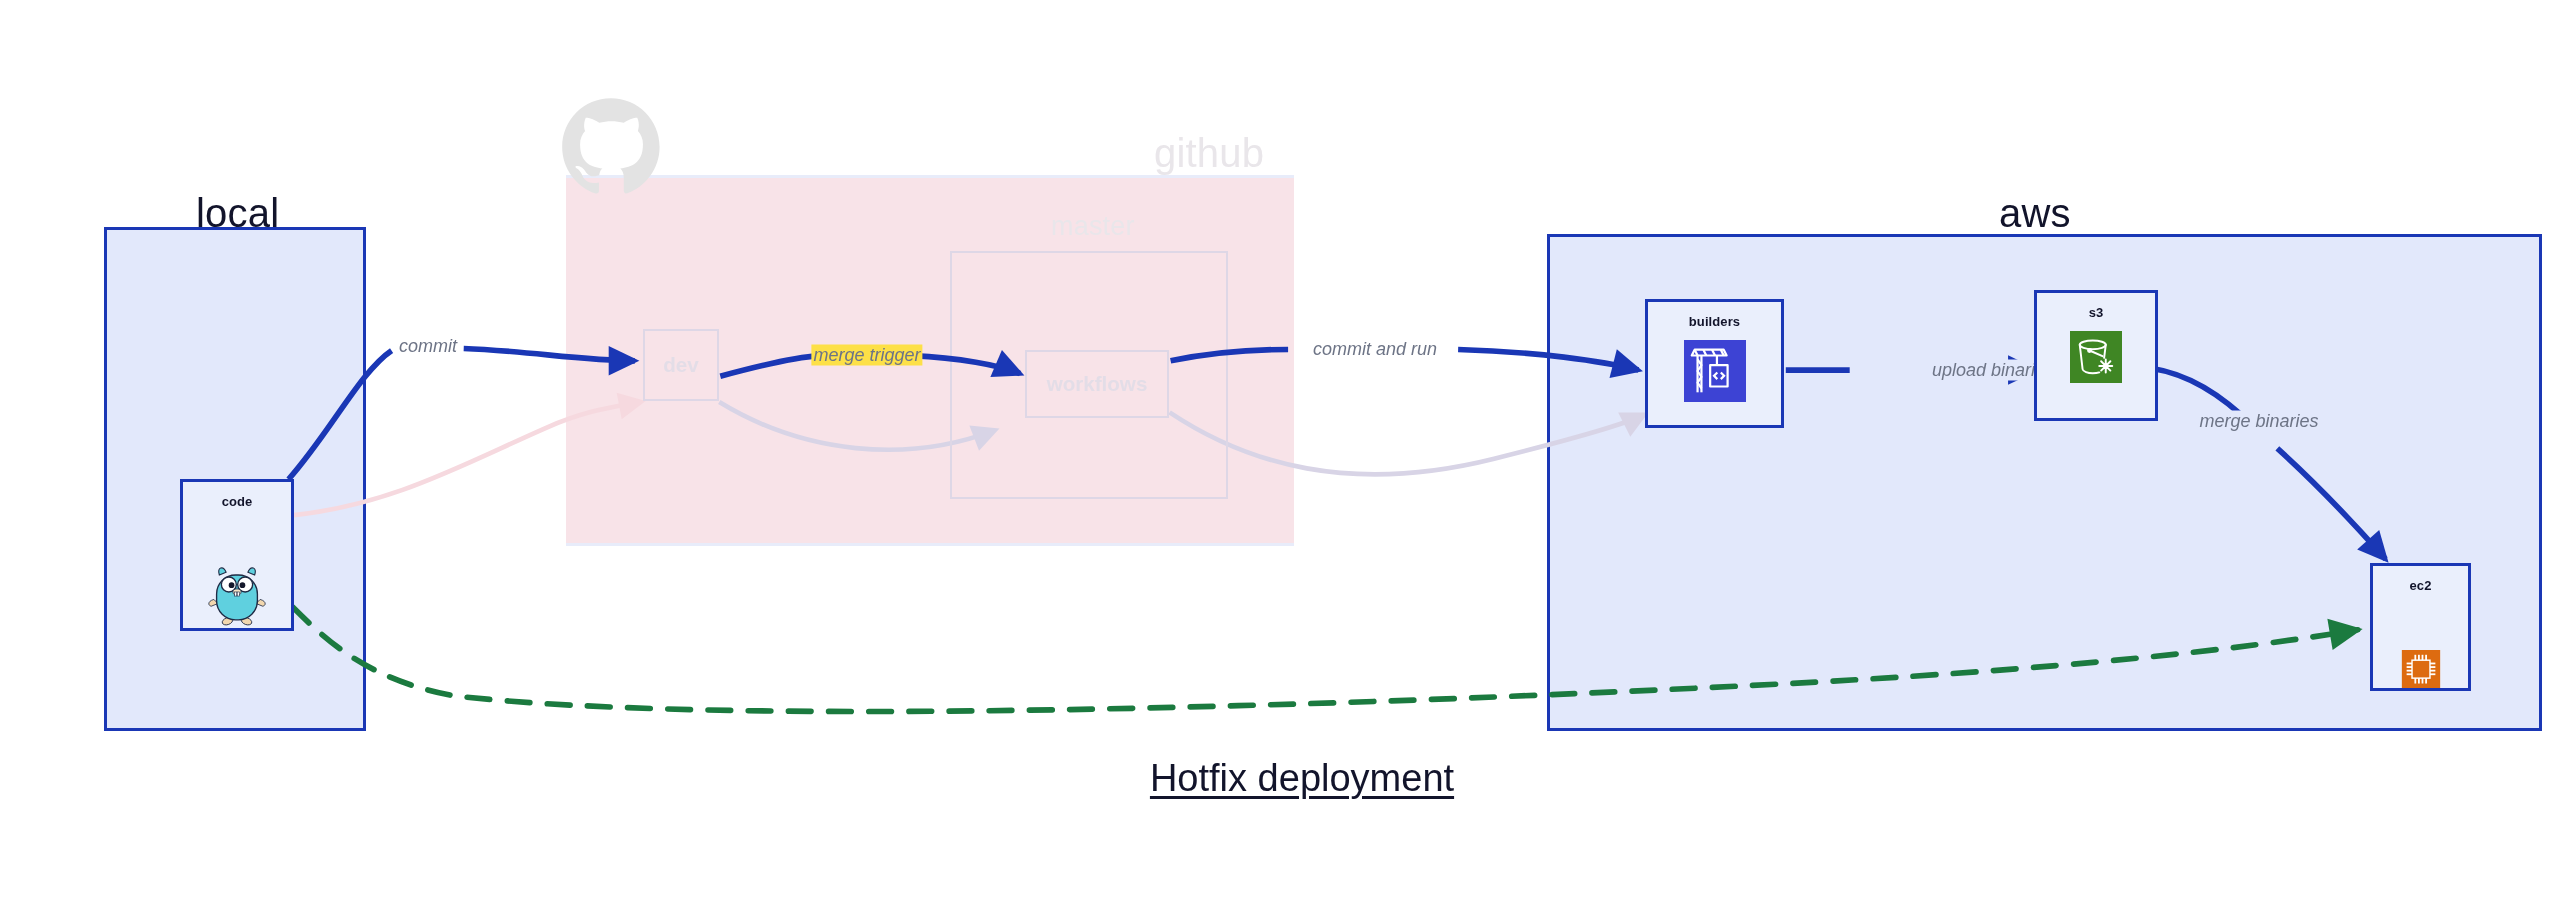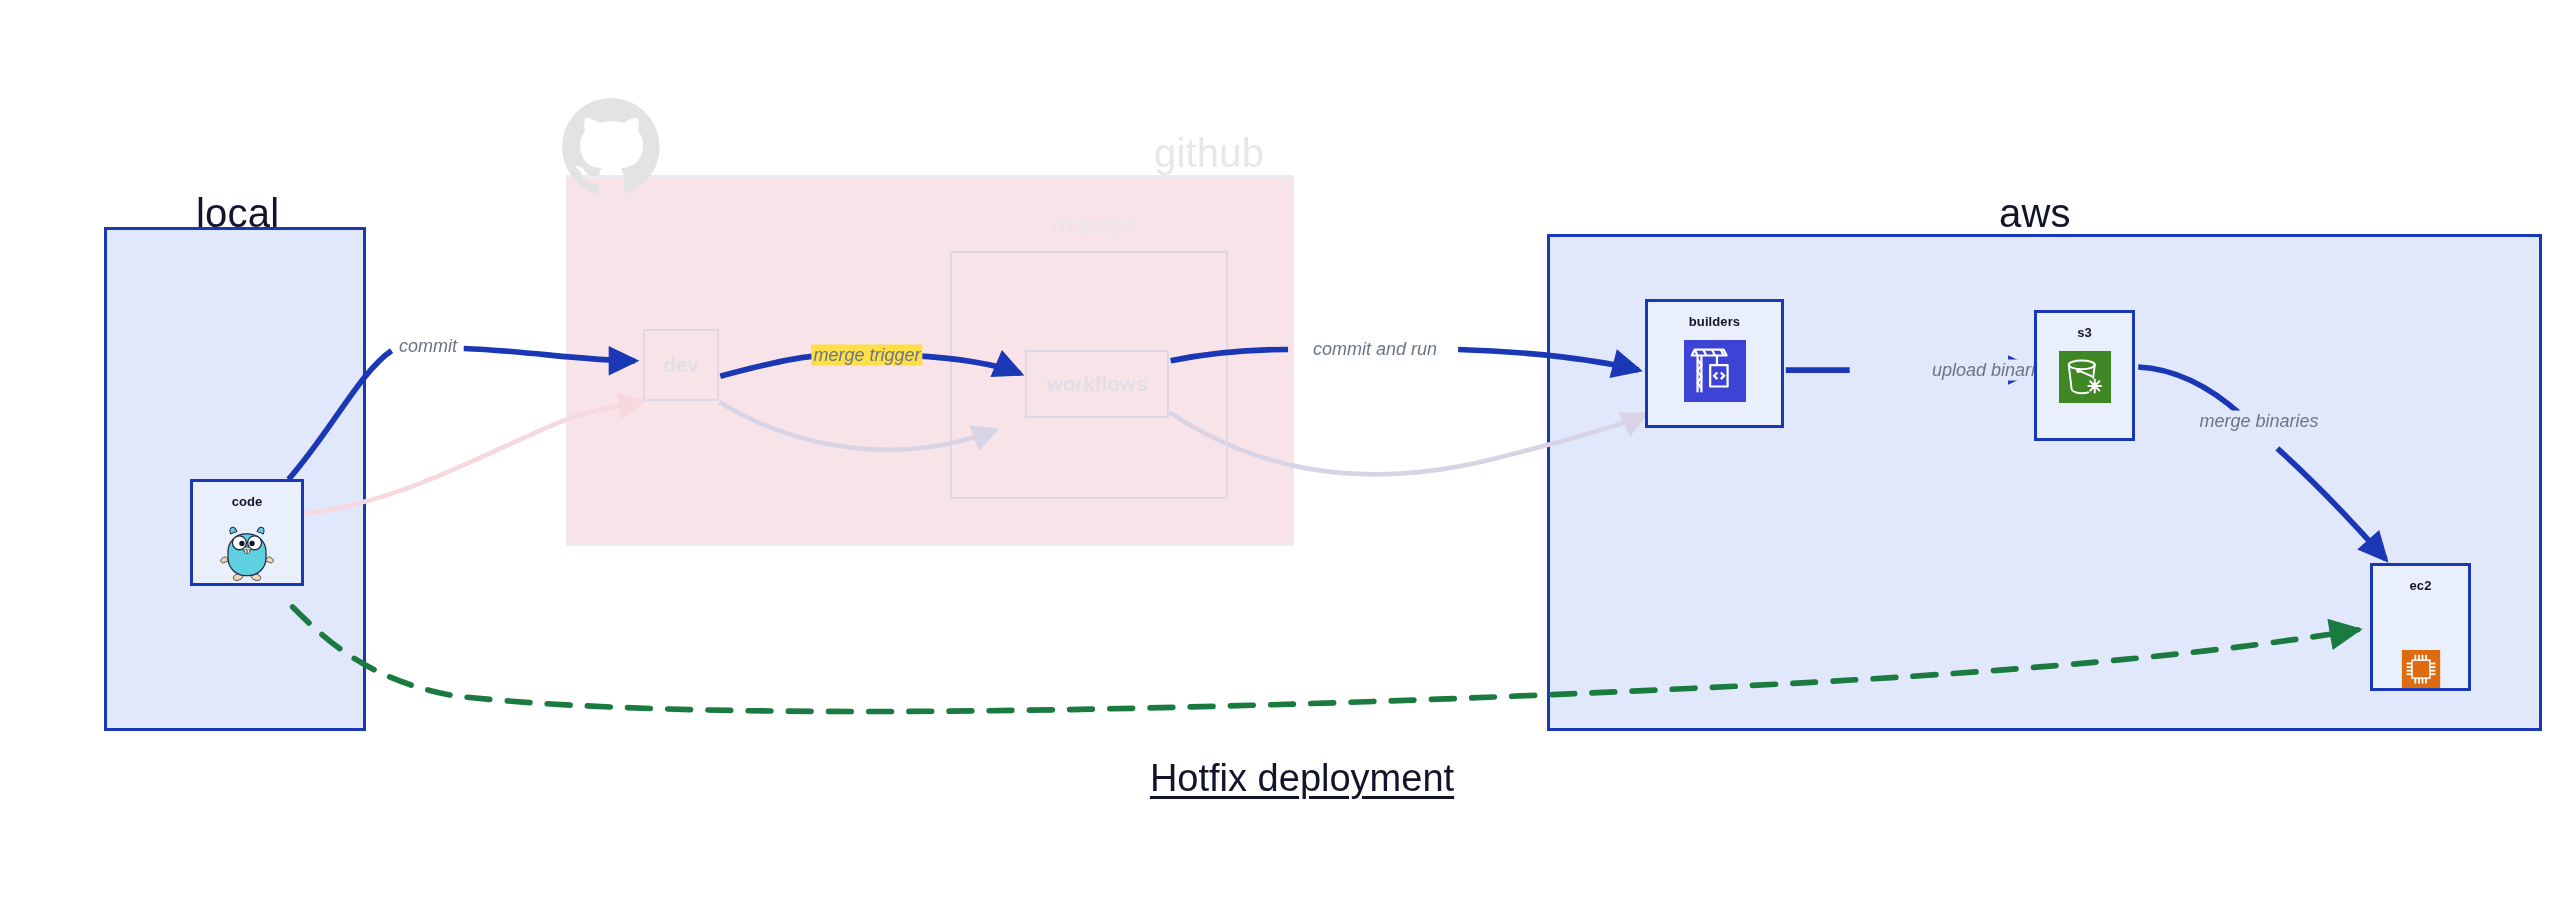--- a/index.html
+++ b/index.html
@@ -163,21 +163,21 @@
   <div class="edge-label" style="left:428px;top:346px;">commit</div>
 
   <div class="edge-label on-pink" style="left:867px;top:355px;">merge trigger</div>
 
   <div class="edge-label" style="left:1375px;top:349px;">commit and run</div>
 
   <div class="edge-label on-blue" style="left:1993px;top:370px;">upload binaries</div>
 
   <div class="edge-label on-blue" style="left:2259px;top:421px;">merge binaries</div>
 
-  <div class="node" style="left:190px;top:479px;width:114px;height:107px;">
+  <div class="node" style="left:180px;top:479px;width:114px;height:152px;justify-content:space-between;">
     <span class="node-title">code</span>
     <svg class="node-icon" width="68" height="68" viewBox="0 0 100 100" aria-hidden="true">
 
       <path d="M24 22 C20 10 30 8 34 18 Z" fill="#5fd0df" stroke="#1f2a44" stroke-width="1.6"></path>
       <path d="M76 22 C80 10 70 8 66 18 Z" fill="#5fd0df" stroke="#1f2a44" stroke-width="1.6"></path>
 
       <path d="M16 58 C8 60 6 66 12 68 L22 64 Z" fill="#f2d7ae" stroke="#1f2a44" stroke-width="1.2"></path>
       <path d="M84 58 C92 60 94 66 88 68 L78 64 Z" fill="#f2d7ae" stroke="#1f2a44" stroke-width="1.2"></path>
 
       <ellipse cx="36" cy="90" rx="8" ry="5" fill="#f2d7ae" stroke="#1f2a44" stroke-width="1.2" transform="rotate(-20 36 90)"></ellipse>
@@ -212,21 +212,21 @@
         <path d="M34 16 L34 26"></path>
         <rect x="27" y="26" width="18" height="22"></rect>
       </g>
       <g fill="#ffffff">
         <path d="M33.6 32.8 L29.4 37 L33.6 41.2 L35.2 39.6 L32.6 37 L35.2 34.4 Z"></path>
         <path d="M38.8 32.8 L43 37 L38.8 41.2 L37.2 39.6 L39.8 37 L37.2 34.4 Z"></path>
       </g>
     </svg>
   </div>
 
-  <div class="node" style="left:2034px;top:310px;width:101px;height:131px;">
+  <div class="node" style="left:2034px;top:290px;width:124px;height:131px;">
     <span class="node-title">s3</span>
     <svg class="node-icon" width="52" height="52" viewBox="0 0 64 64" aria-hidden="true">
       <rect x="0" y="0" width="64" height="64" fill="#3f8624"></rect>
       <g fill="none" stroke="#ffffff" stroke-width="2.4" stroke-linecap="round" stroke-linejoin="round">
         <ellipse cx="28" cy="17" rx="16" ry="5.4"></ellipse>
         <path d="M12 17 L15.5 47 C16 50 22 52 28 52 C31 52 34 51.6 36 51"></path>
         <path d="M44 17 L42 33"></path>
         <path d="M24 24 L40 31"></path>
         <circle cx="24" cy="24" r="1.8" fill="#ffffff"></circle>
         <path d="M44 35 L44 51 M36 43 L52 43 M38.3 37.3 L49.7 48.7 M49.7 37.3 L38.3 48.7"></path>

